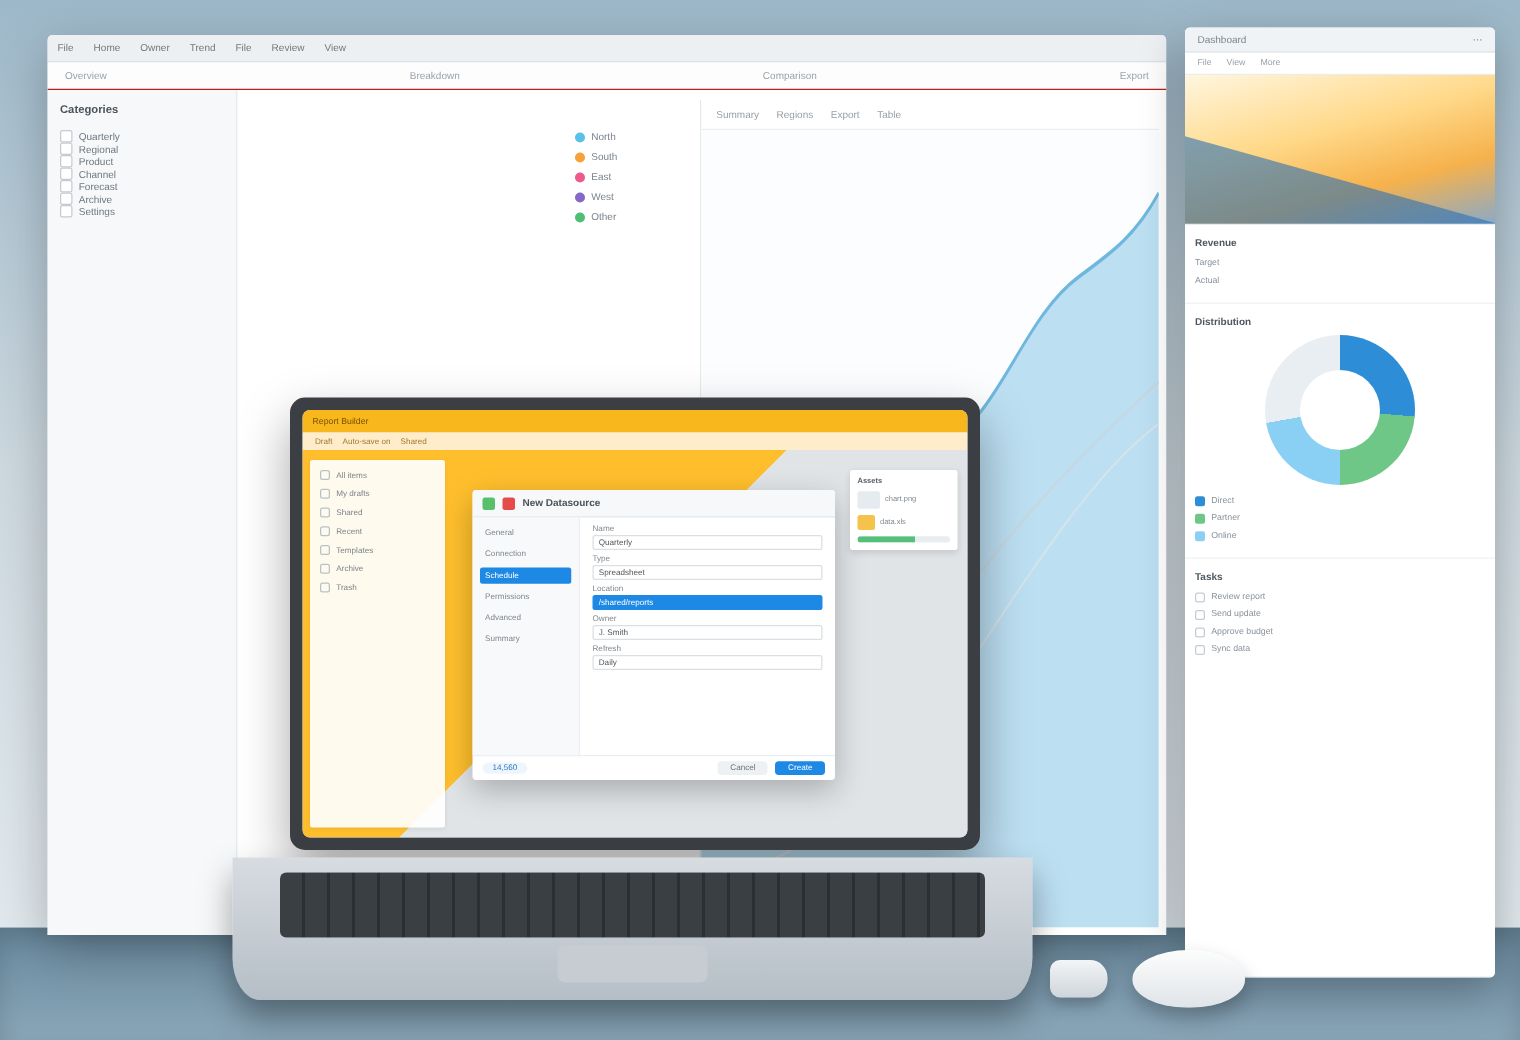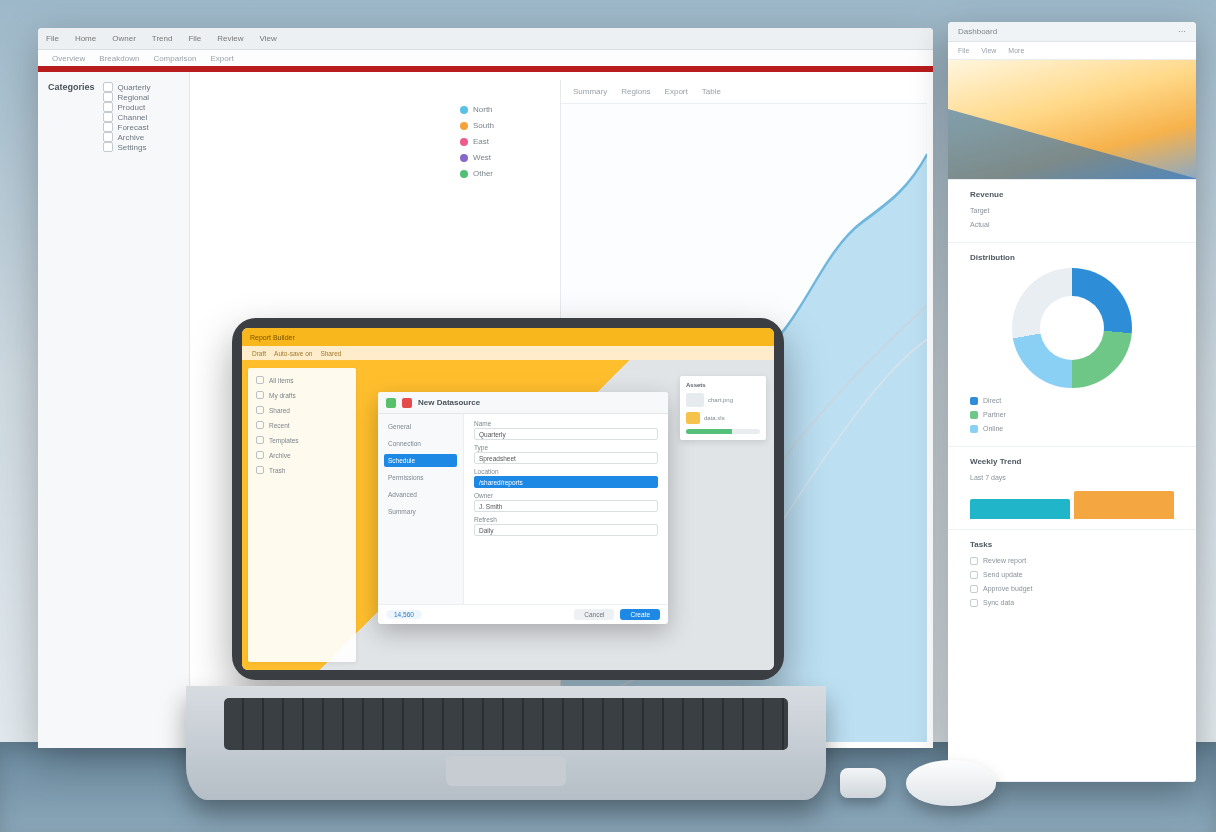--- a/index.html
+++ b/index.html
@@ -29,29 +29,29 @@
     color: #777; font-size: 8px;
   }
   .mon-ribbon {
     height: 44px; background: #f9fbfc; border-bottom: 1px solid #dde2e6;
     display: flex; align-items: center; gap: 18px; padding: 0 12px;
     color: #8a949c; font-size: 8px;
   }
   .rib-btn { display: flex; align-items: center; gap: 4px; }
   .rib-sq  { width: 12px; height: 12px; border-radius: 2px; }
   .mon-toolbar2 {
-    height: 22px; background: #fdfdfd; border-bottom: 6px solid #b91c1c;
-    display: flex; align-items: center; gap: 14px; padding: 0 14px;
-    color: #9aa3ab; font-size: 8px;
+    height: 22px; background: #fdfdfd; border-bottom: 1px solid #b91c1c;
+    display: flex; align-items: center; padding: 0 14px;
+    color: #9aa3ab; font-size: 8px; justify-content: space-between;
   }
   .mon-body { flex: 1; display: flex; }
   .mon-side {
     width: 152px; background: #f6f8fa; border-right: 1px solid #e2e6ea;
     padding: 10px 10px; color: #6e7881; font-size: 8px;
-    display: flex; flex-direction: row; gap: 8px;
+    display: flex; flex-direction: column; gap: 8px;
   }
   .mon-side h4 { font-size: 9px; color: #4a545c; margin-bottom: 4px; font-weight: 600; }
   .mon-side .item { display: flex; align-items: center; gap: 5px; }
   .mon-side .sq  { width: 10px; height: 10px; border: 1px solid #c4ccd2; border-radius: 2px; background:#fff; }
   .mon-main { flex: 1; background: #ffffff; position: relative; }
   
   .fan {
     position: absolute; left: 28px; top: 18px; width: 250px; height: 210px;
   }
   .fan svg { width: 100%; height: 100%; }
@@ -73,39 +73,39 @@
     background: #fff; border-radius: 4px;
     box-shadow: 0 10px 36px rgba(0,0,0,.28);
     display:flex; flex-direction:column; overflow:hidden;
   }
   .pnl-title { height:20px; background:#f0f3f5; border-bottom:1px solid #e0e4e8;
     display:flex; align-items:center; padding:0 10px; font-size:8px; color:#7d868e; justify-content:space-between;}
   .pnl-menu  { height:18px; border-bottom:1px solid #eaedf0; display:flex; align-items:center; gap:12px; padding:0 10px; font-size:7px; color:#9aa2a9;}
   .pnl-hero  { height:120px; background:linear-gradient(165deg,#fff6df 0%,#ffd98a 40%,#f6b24c 70%,#8aa9c8 100%); position:relative; border-bottom:1px solid #e8ecef;}
   .pnl-hero::after{content:"";position:absolute;left:0;bottom:0;width:0;height:0;
     border-left:0 solid transparent;border-right:250px solid transparent;border-bottom:70px solid #2c6fb3;opacity:.6;}
-  .pnl-sec   { padding:10px 22px; border-bottom:1px solid #eef1f3; }
+  .pnl-sec   { padding:10px 8px; border-bottom:1px solid #eef1f3; }
   .pnl-sec h5{ font-size:8px; color:#4f5860; font-weight:600; margin-bottom:5px;}
   .pnl-line  { font-size:7px; color:#8a929a; line-height:14px;}
   .pnl-row   { display:flex; align-items:center; gap:5px;}
   .pnl-sq    { width:8px;height:8px;border-radius:2px;}
   .donut     { width:120px;height:120px;margin:6px auto;position:relative;
     background:conic-gradient(#2d8ed7 0 95deg,#6ec787 95deg 180deg,#8ad0f4 180deg 260deg,#e9eef2 260deg 360deg);
     border-radius:50%;}
   .donut::after{content:"";position:absolute;inset:28px;background:#fff;border-radius:50%;}
   .minibar{height:34px;display:flex;align-items:flex-end;gap:4px;}
   .minibar div{flex:1;border-radius:2px 2px 0 0;}
 
   
   .laptop {
     position:absolute; left:186px; bottom:4px; width:640px; height:510px;
   }
   .lap-screen{
     position:absolute; left:46px; top:0; width:552px; height:362px;
-    background:#3b3f44; border-radius:24px; padding:10px;
+    background:#3b3f44; border-radius:12px; padding:10px;
     box-shadow:0 18px 40px rgba(0,0,0,.35);
   }
   .lap-disp{
     width:100%;height:100%;background:#f1f3f5;border-radius:6px;overflow:hidden;
     position:relative;
   }
   .lap-base{
     position:absolute;left:0;bottom:28px;width:640px;height:114px;
     background:linear-gradient(#d7dce1,#b5bec6);
     border-radius:0 0 22px 22px / 0 0 34px 34px;
@@ -242,28 +242,20 @@
   <div class="pnl-sec">
     <h5>Distribution</h5>
     <div class="donut"></div>
     <div id="donut-legend">
         <div class="pnl-row pnl-line"><span class="pnl-sq" style="background:#2d8ed7"></span>Direct</div>
         <div class="pnl-row pnl-line"><span class="pnl-sq" style="background:#6ec787"></span>Partner</div>
         <div class="pnl-row pnl-line"><span class="pnl-sq" style="background:#8ad0f4"></span>Online</div>
       </div>
   </div>
 
-  <div class="pnl-sec">
-    <h5>Weekly Trend</h5>
-    <div class="pnl-line">Last 7 days</div>
-    <div class="minibar" id="minibar">
-        <div style="height:58%;background:#20b5c8"></div>
-        <div style="height:82%;background:#f4a640"></div>
-      </div>
-  </div>
 
   <div class="pnl-sec" style="flex:1">
     <h5>Tasks</h5>
     <div id="task-list">
         <div class="pnl-row pnl-line"><span class="pnl-sq" style="border:1px solid #c4ccd2"></span>Review report</div>
         <div class="pnl-row pnl-line"><span class="pnl-sq" style="border:1px solid #c4ccd2"></span>Send update</div>
         <div class="pnl-row pnl-line"><span class="pnl-sq" style="border:1px solid #c4ccd2"></span>Approve budget</div>
         <div class="pnl-row pnl-line"><span class="pnl-sq" style="border:1px solid #c4ccd2"></span>Sync data</div>
       </div>
   </div>

